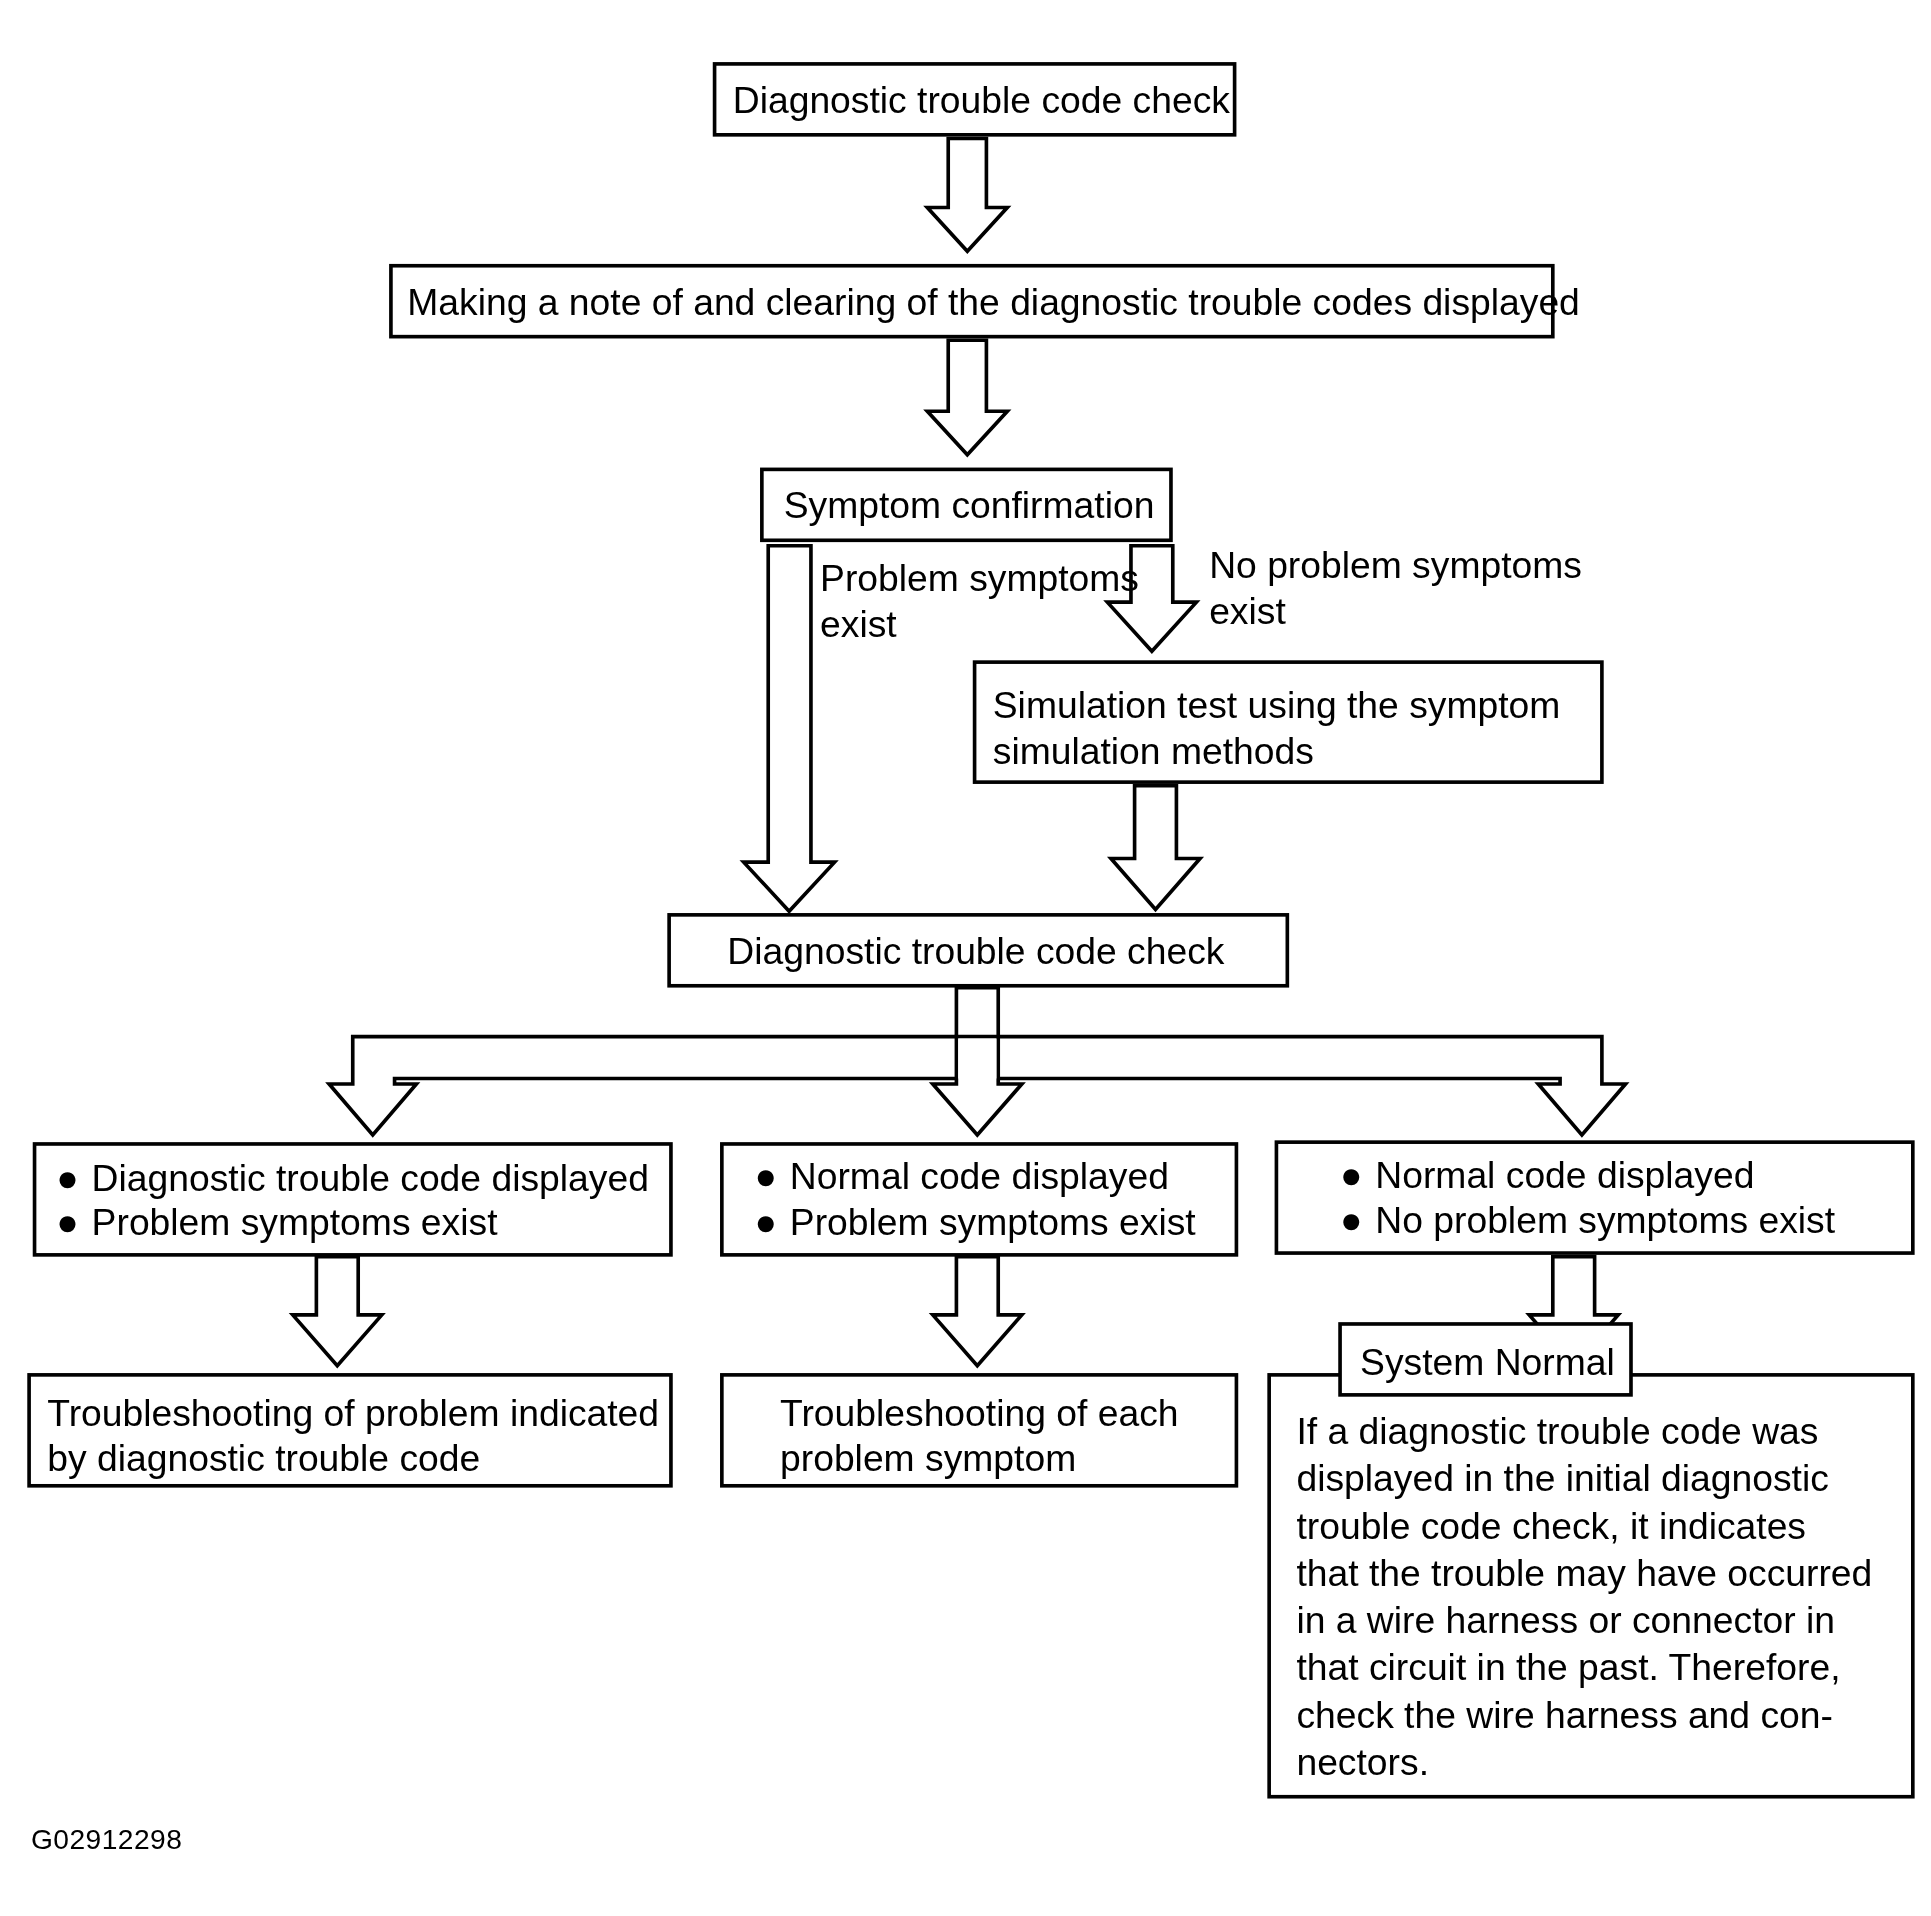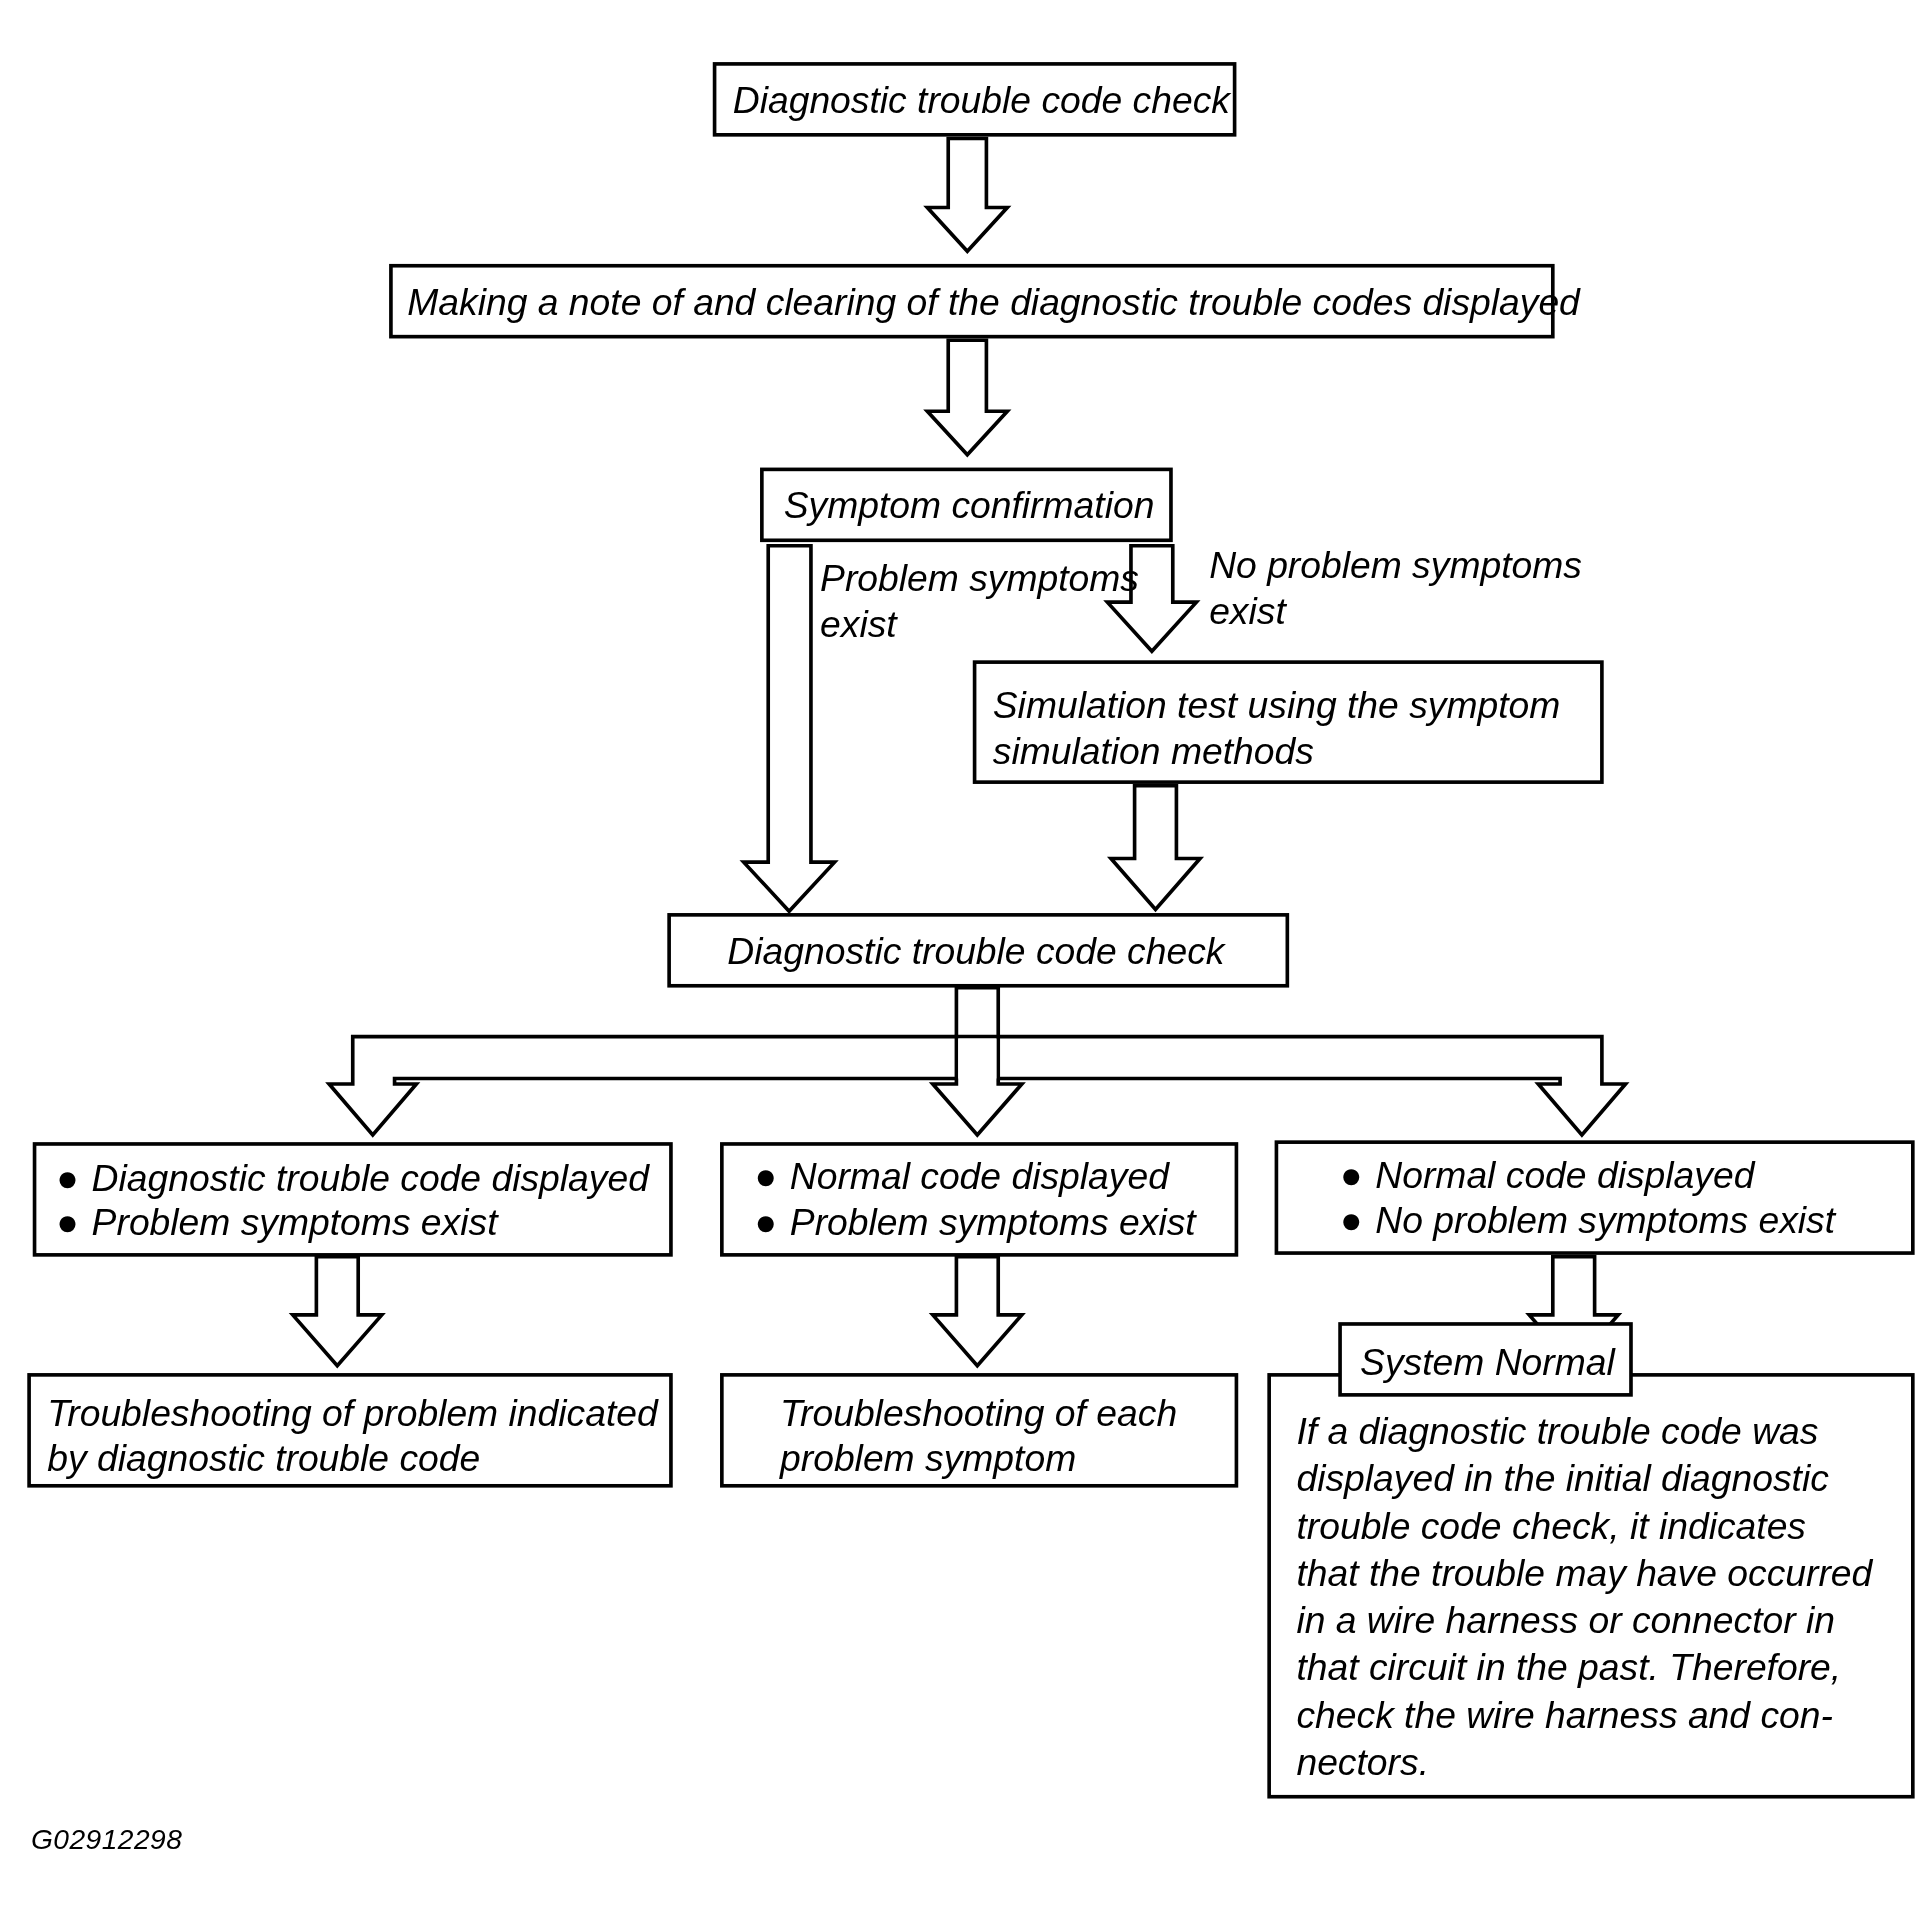--- a/index.html
+++ b/index.html
@@ -11,21 +11,20 @@
     width: 1931px;
     height: 1917px;
     font-family: "Liberation Sans", sans-serif;
     color: #000000;
     overflow: hidden;
   }
   #flow-root {
     position: relative;
     width: 1912px;
     height: 1917px;
-    font-style: italic;
   }
   svg.flow-canvas {
     position: absolute;
     top: 0;
     left: 0;
     width: 1931px;
     height: 1917px;
   }
   .node-rect {
     fill: #ffffff;

